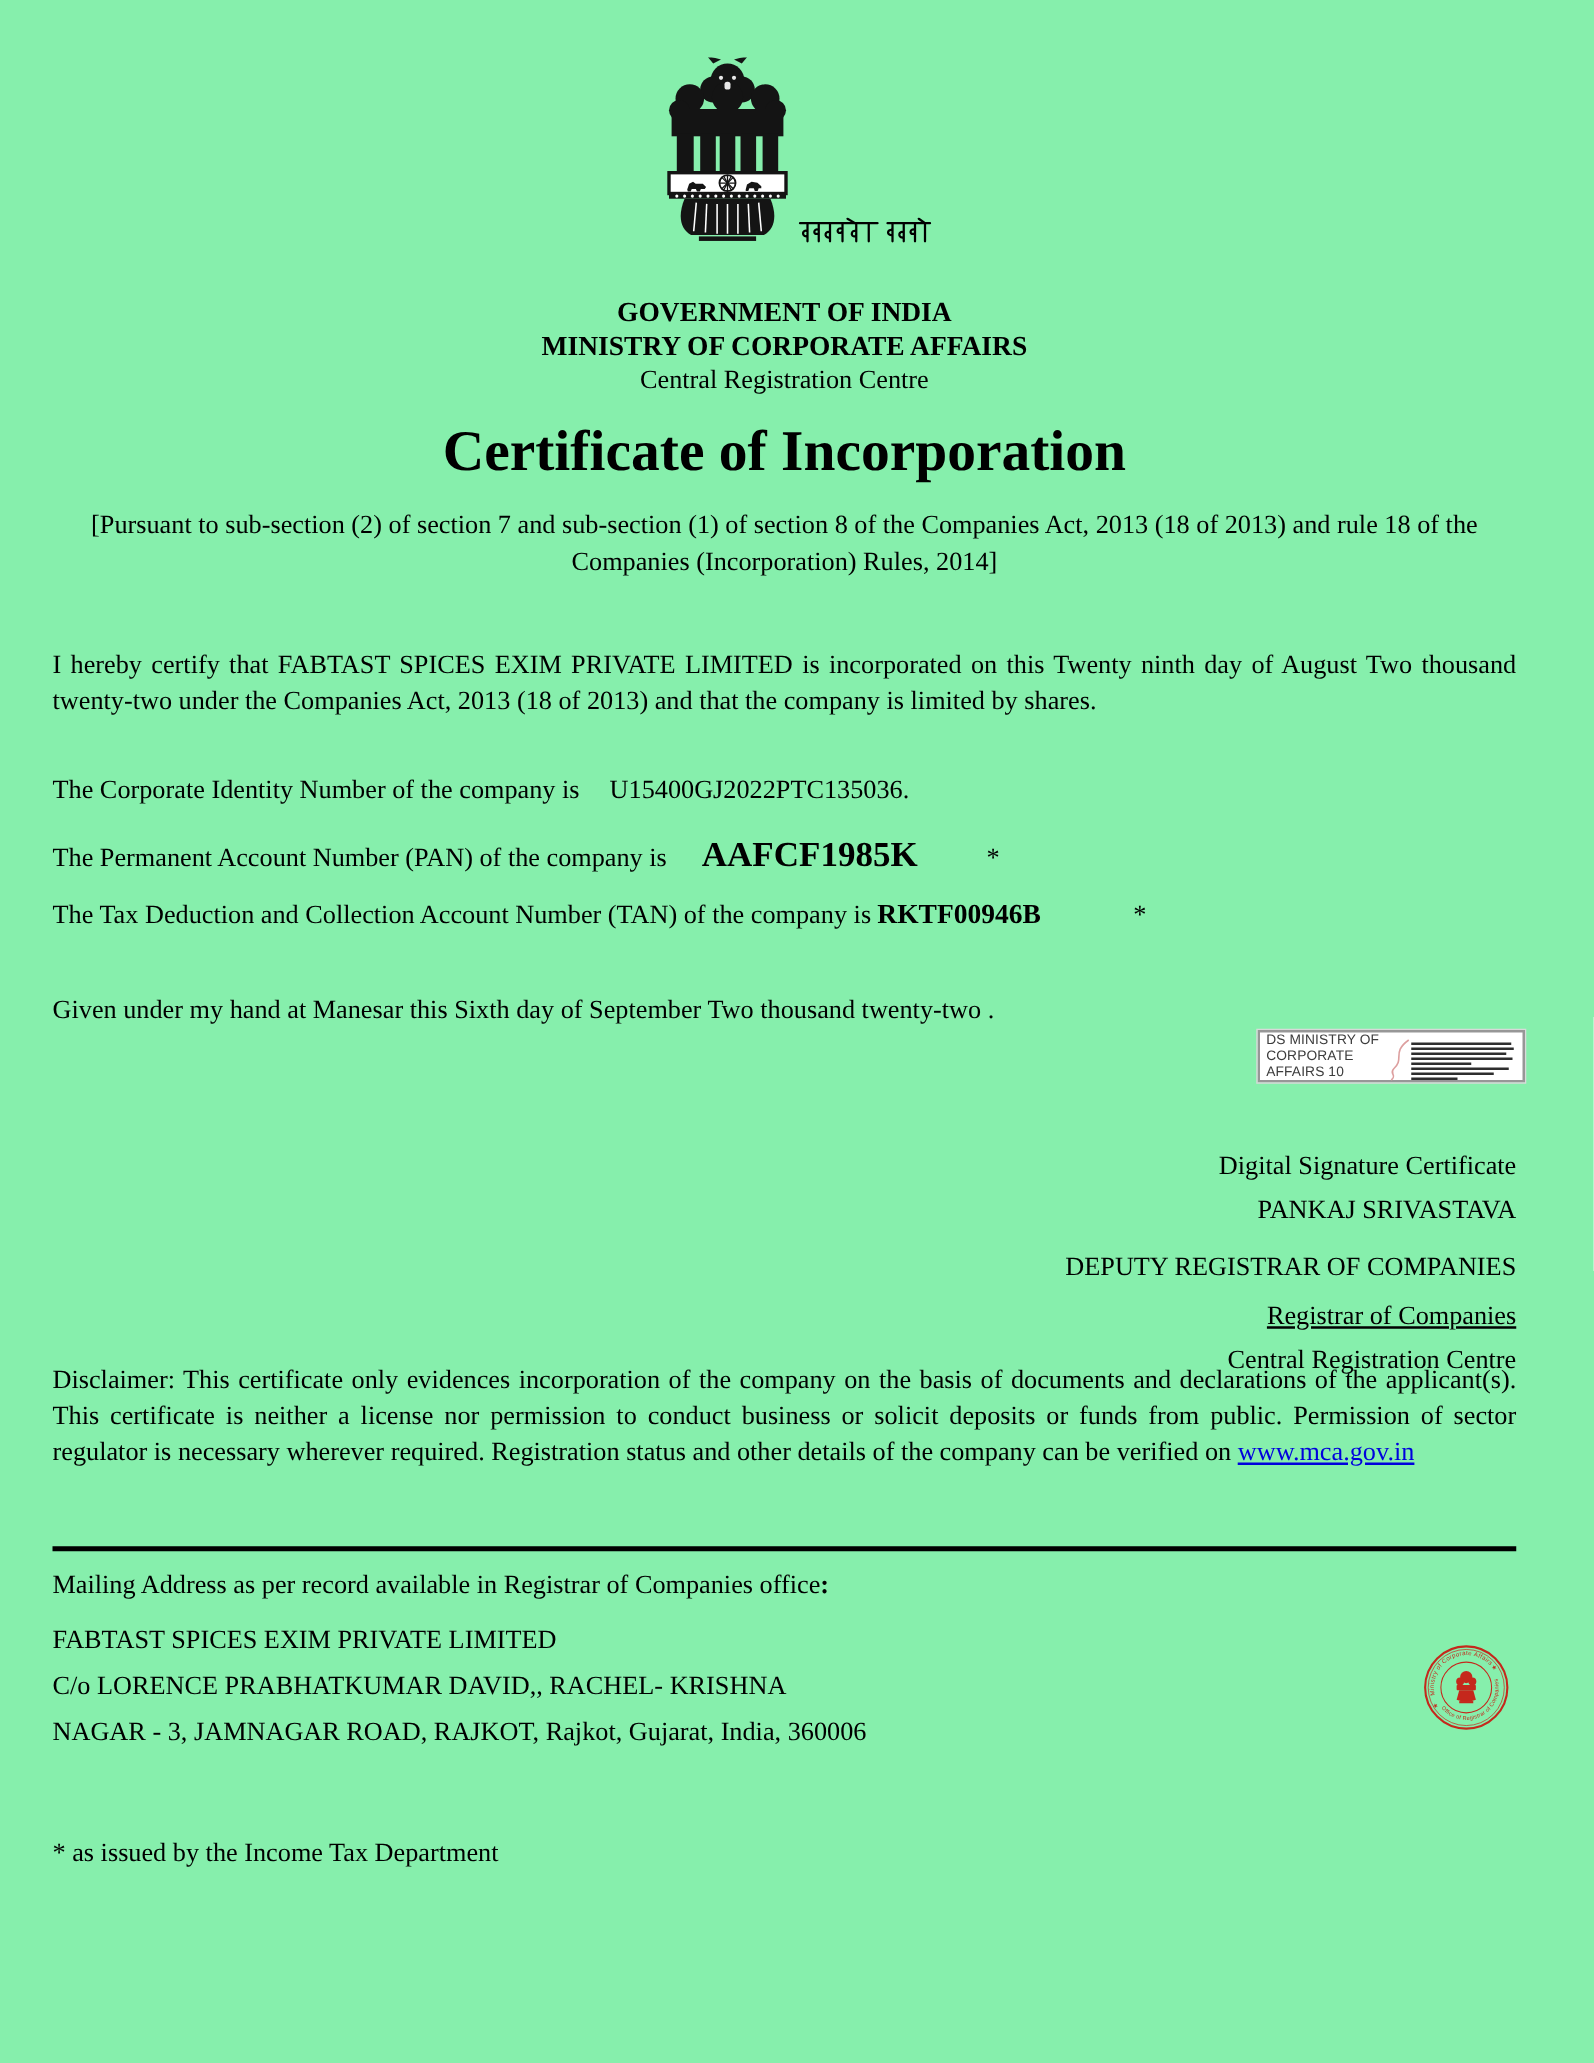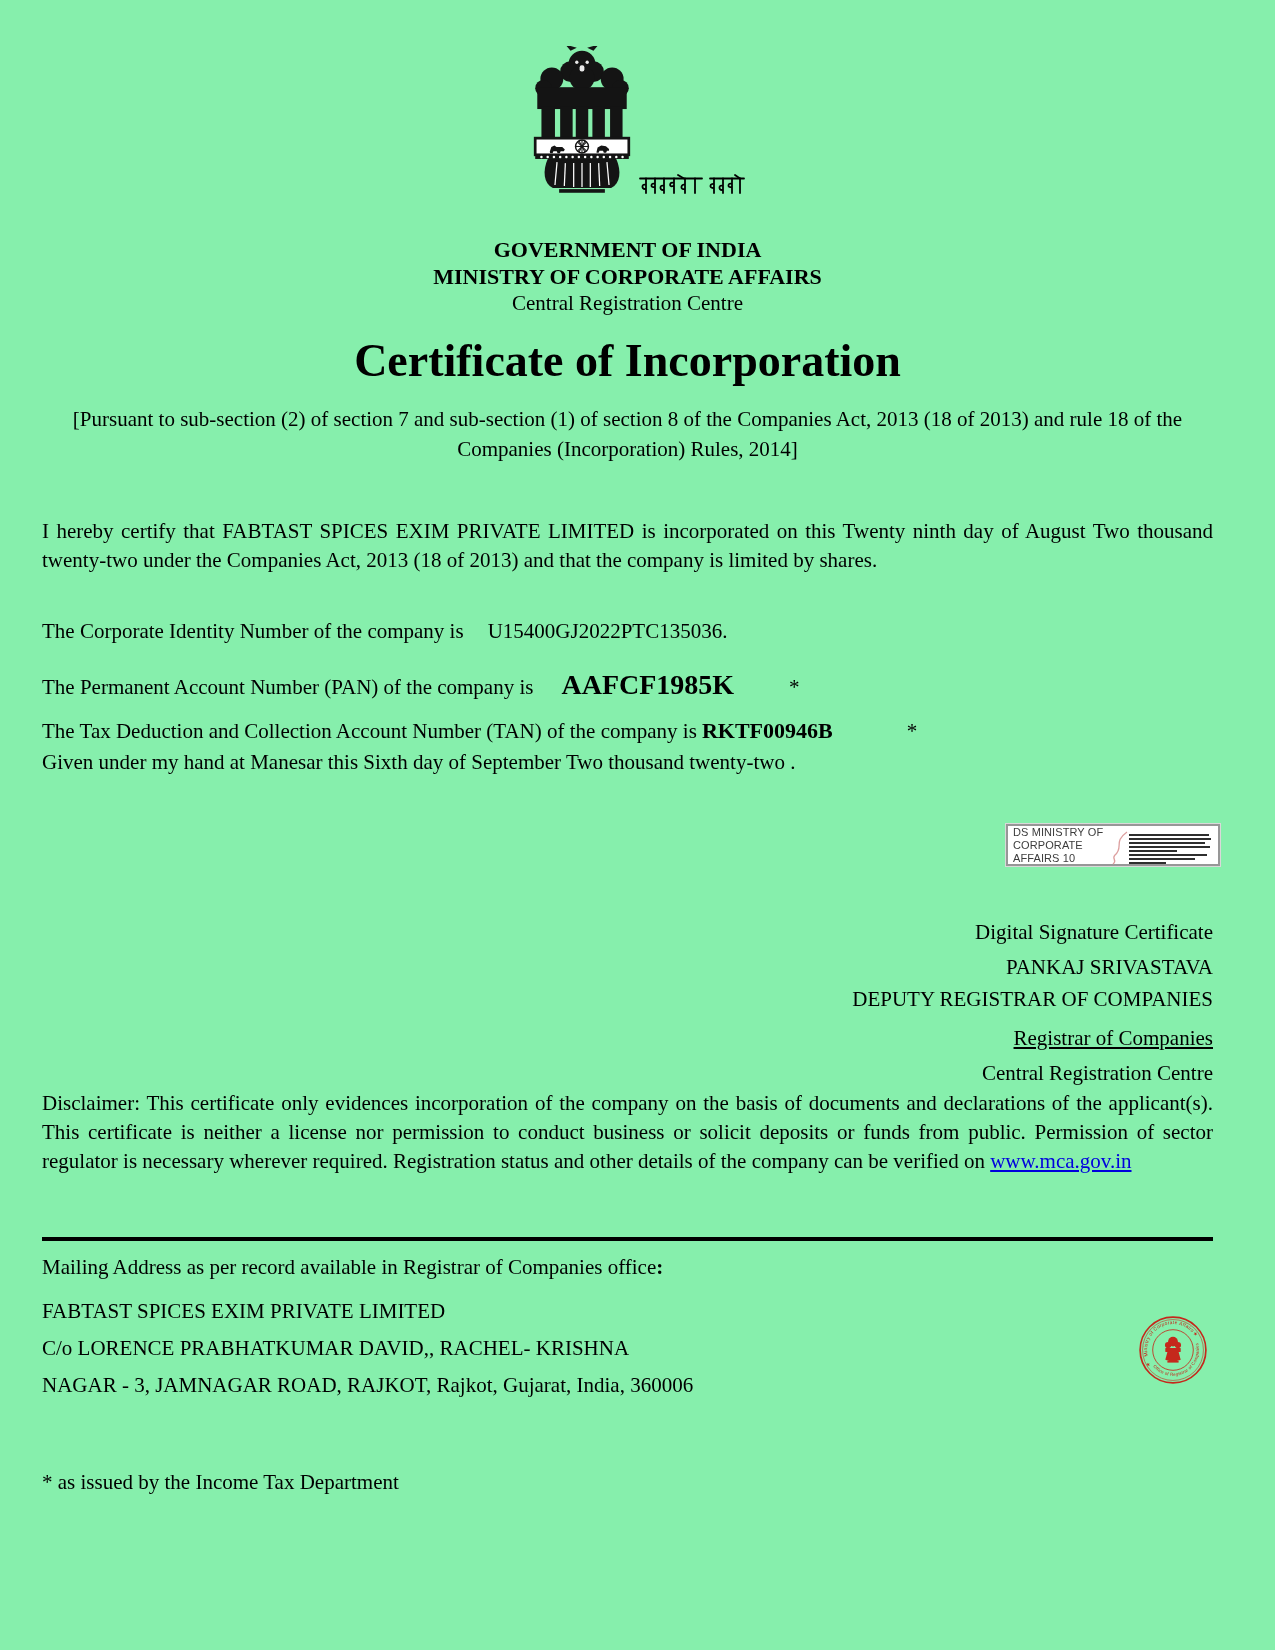--- a/index.html
+++ b/index.html
@@ -31,21 +31,21 @@
   
   .para1    { top: 517px; }
   .cin-line { top: 617px; left: 42px; }
   .cin-value{ margin-left: 24px; }
   .pan-line { top: 670px; left: 42px; }
   .pan-value{ margin-left: 28px; font-weight: bold; font-size: 28px; }
   .pan-star { margin-left: 55px; }
   .tan-line { top: 716px; left: 42px; }
   .tan-value{ margin-left: 5px; font-weight: bold; font-size: 22px; }
   .tan-star { margin-left: 74px; }
-  .given-line { top: 748px; left: 42px; }
+  .given-line { top: 793px; left: 42px; }
 
   
   .dsc-stamp {
     top: 824px; left: 1006px; width: 214px; height: 42px;
     border: 2px solid #979797; outline: 1px solid #d9d9d9;
     background: #fff;
     display: flex; align-items: center; gap: 4px;
     padding: 3px 5px;
     font-family: "Liberation Sans", "DejaVu Sans", sans-serif;
   }
@@ -60,21 +60,21 @@
   .micro i:nth-child(4){width:97%}
   .micro i:nth-child(5){width:58%}
   .micro i:nth-child(6){width:94%}
   .micro i:nth-child(7){width:80%}
   .micro i:nth-child(8){width:44%}
 
   
   .sig-block { top: 918px; right: 62px; text-align: right; font-size: 21px; line-height: 29px; }
   .sig-block .sig-line { display: block; }
   .sig-block .gap-a { margin-top: 6px; }
-  .sig-block .gap-b { margin-top: 3px; }
+  .sig-block .gap-b { margin-top: 17px; }
   .sig-block .gap-c { margin-top: 10px; text-decoration: underline; }
 
   
   .disclaimer { top: 1089px; }
   .mca-link { color: #0000dd; text-decoration: underline; cursor: pointer; }
 
   .rule { top: 1237px; left: 42px; right: 62px; height: 4px; background: #000; }
 
   
   .mailing-heading { top: 1253px; left: 42px; }

